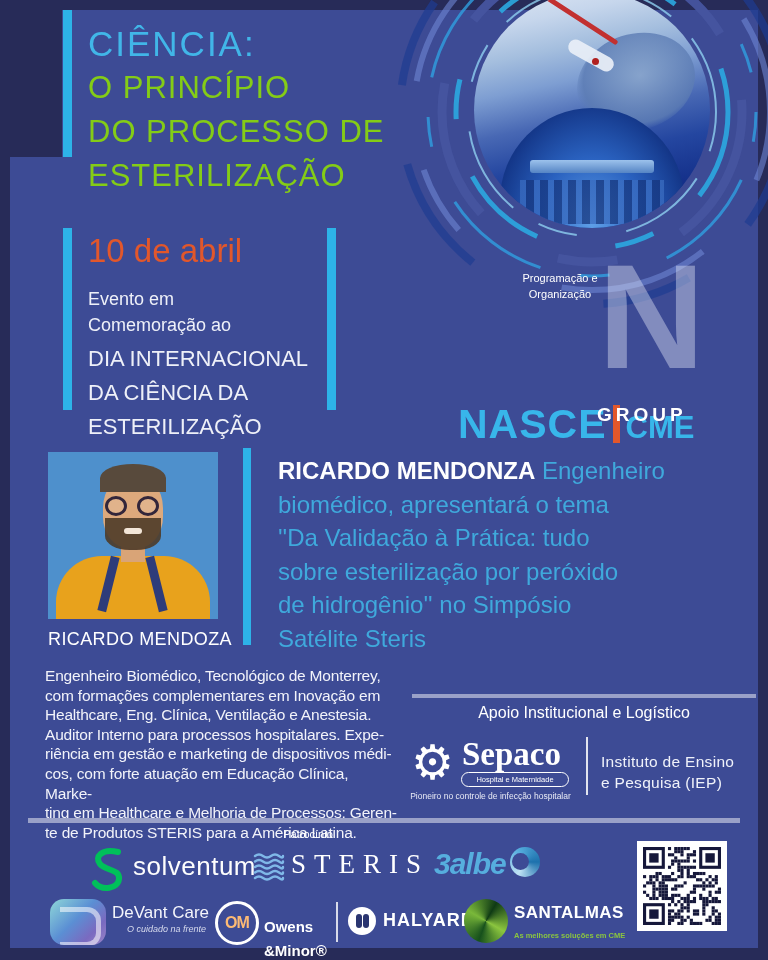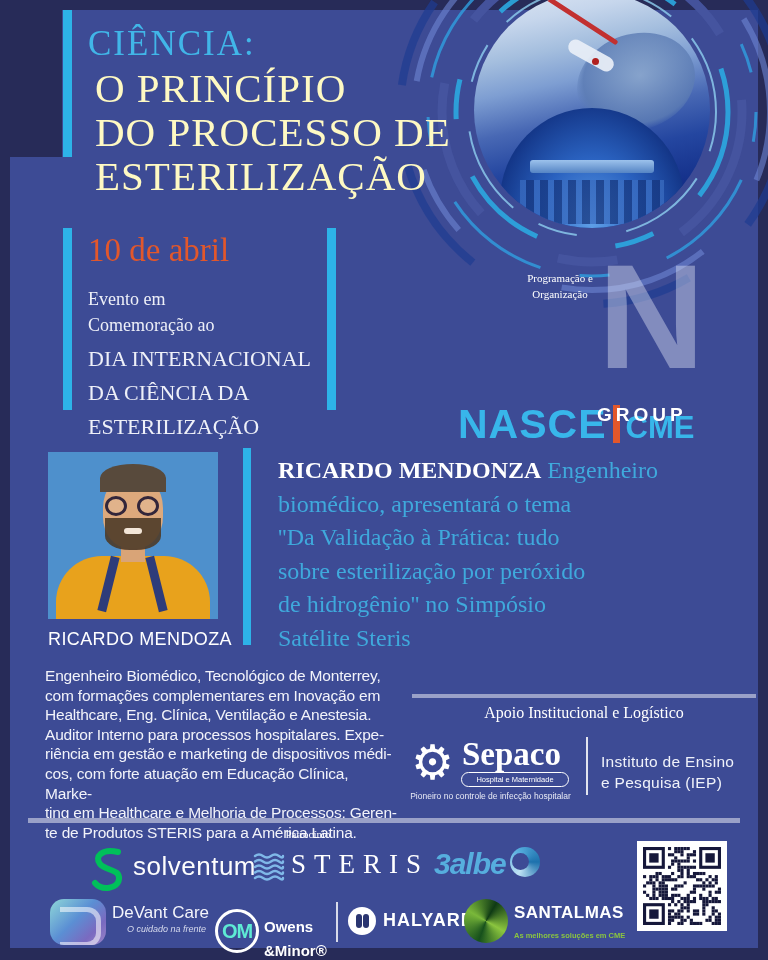--- a/index.html
+++ b/index.html
@@ -6,21 +6,21 @@
     --bg:#3d4b95; --dark:#272b58; --accent:#2db3e8; --orange:#e2572b;
     --cyan:#3fa9dc; --lav:#9aa1c8; --white:#ffffff;
   }
   *{margin:0;padding:0;box-sizing:border-box;}
   html,body{background:#222;}
   .poster{
     position:relative;width:768px;height:960px;margin:0 auto;
     background:var(--bg);overflow:hidden;
     font-family:"Liberation Sans",sans-serif;color:#fff;
   }
-  .mono{font-family:Liberation Serif, serif;}
+  .mono{font-family:Liberation Sans, sans-serif;}
   .serif{font-family:"Liberation Serif",serif;}
   .abs{position:absolute;}
   .pre{white-space:pre-line;margin-top:8px;}
 
   
   .frame{background:var(--dark);position:absolute;z-index:0;}
   .f-top{left:0;top:0;width:768px;height:10px;}
   .f-left{left:0;top:0;width:10px;height:960px;}
   .f-right{left:758px;top:0;width:10px;height:960px;}
   .f-bottom{left:0;top:948px;width:768px;height:12px;}
@@ -45,21 +45,21 @@
   .pc-tray{position:absolute;left:56px;top:168px;width:124px;height:13px;border-radius:3px;
     background:linear-gradient(#9cc2ec,#5584c4);}
   .pc-rack{position:absolute;left:46px;top:188px;width:144px;height:44px;opacity:.75;
     background:repeating-linear-gradient(90deg,#3a6cc0 0 6px,#16367e 6px 14px);}
 
   
   .bar{background:var(--accent);position:absolute;z-index:4;}
   .title-bar{left:63px;top:10px;width:9px;height:147px;}
   .title{left:88px;top:22px;z-index:4;line-height:44px;letter-spacing:1px;}
   .title .kicker{font-size:35px;color:#41b6e8;letter-spacing:2px;}
-  .title .t-line{font-size:41px;color:#fef9c3;margin-left:7px;}
+  .title .t-line{font-size:31px;color:#84cc16;}
 
   
   .date-bar-l{left:63px;top:228px;width:9px;height:182px;}
   .date-bar-r{left:327px;top:228px;width:9px;height:182px;}
   .date-text{left:88px;top:232px;font-size:33px;color:var(--orange);z-index:4;}
   .intro-text{left:88px;top:278px;font-size:18px;line-height:26px;color:#eef0f8;z-index:4;}
   .occasion-text{left:88px;top:334px;font-size:22px;line-height:34px;color:#eef0f8;z-index:4;}
 
   
   .org-label{left:500px;top:262px;width:120px;text-align:center;font-size:11px;line-height:16px;color:#fff;z-index:4;}
@@ -118,21 +118,21 @@
   .albe-swirl::after{content:"";position:absolute;left:2px;top:6px;width:17px;height:17px;border-radius:50%;background:var(--bg);}
 
   .devant-logo{left:50px;top:899px;width:56px;height:46px;border-radius:14px;z-index:4;overflow:hidden;
     background:linear-gradient(135deg,#8fd8d8 0%,#5b8fd4 45%,#7a6ac0 75%,#9a86c8 100%);}
   .devant-logo::after{content:"";position:absolute;left:10px;top:8px;width:36px;height:30px;
     border:5px solid rgba(255,255,255,.55);border-left:none;border-radius:0 14px 14px 0;}
   .devant-name{left:112px;top:903px;font-size:17px;color:#f4f5fb;z-index:4;}
   .devant-tagline{left:127px;top:924px;font-size:9px;font-style:italic;color:#d7dbee;z-index:4;}
 
   .om-circle{left:215px;top:901px;width:44px;height:44px;border-radius:50%;border:3px solid #fff;z-index:4;
-    display:flex;align-items:center;justify-content:center;font-size:20px;font-weight:bold;color:#5eead4;letter-spacing:-1px;margin-top:8px;}
+    display:flex;align-items:center;justify-content:center;font-size:16px;font-weight:bold;color:#fdba74;letter-spacing:-1px;}
   .om-name{left:264px;top:907px;font-size:15px;line-height:24px;font-weight:bold;color:#fff;z-index:4;}
   .row2-div{left:336px;top:902px;width:2px;height:40px;background:rgba(255,255,255,.8);z-index:4;}
   .hal-circle{left:348px;top:907px;width:28px;height:28px;border-radius:50%;background:#fff;z-index:4;}
   .hal-circle i{position:absolute;top:7px;width:6px;height:14px;background:#2a3570;border-radius:3px;display:block;}
   .hal-circle i:first-child{left:8px;} .hal-circle i:last-child{left:15px;}
   .hal-name{left:383px;top:910px;font-size:18px;font-weight:bold;letter-spacing:1px;color:#fff;z-index:4;}
   .sant-sphere{left:464px;top:899px;width:44px;height:44px;border-radius:50%;z-index:4;
     background:conic-gradient(from 200deg,#16501c,#7ab83a 100deg,#0f3a14 190deg,#8cc63f 280deg,#16501c);}
   .sant-name{left:514px;top:903px;font-size:17px;font-weight:bold;letter-spacing:.5px;color:#fff;z-index:4;}
   .sant-tagline{left:514px;top:923px;font-size:7.5px;font-weight:bold;color:#8bc63f;z-index:4;margin-top:8px;}

